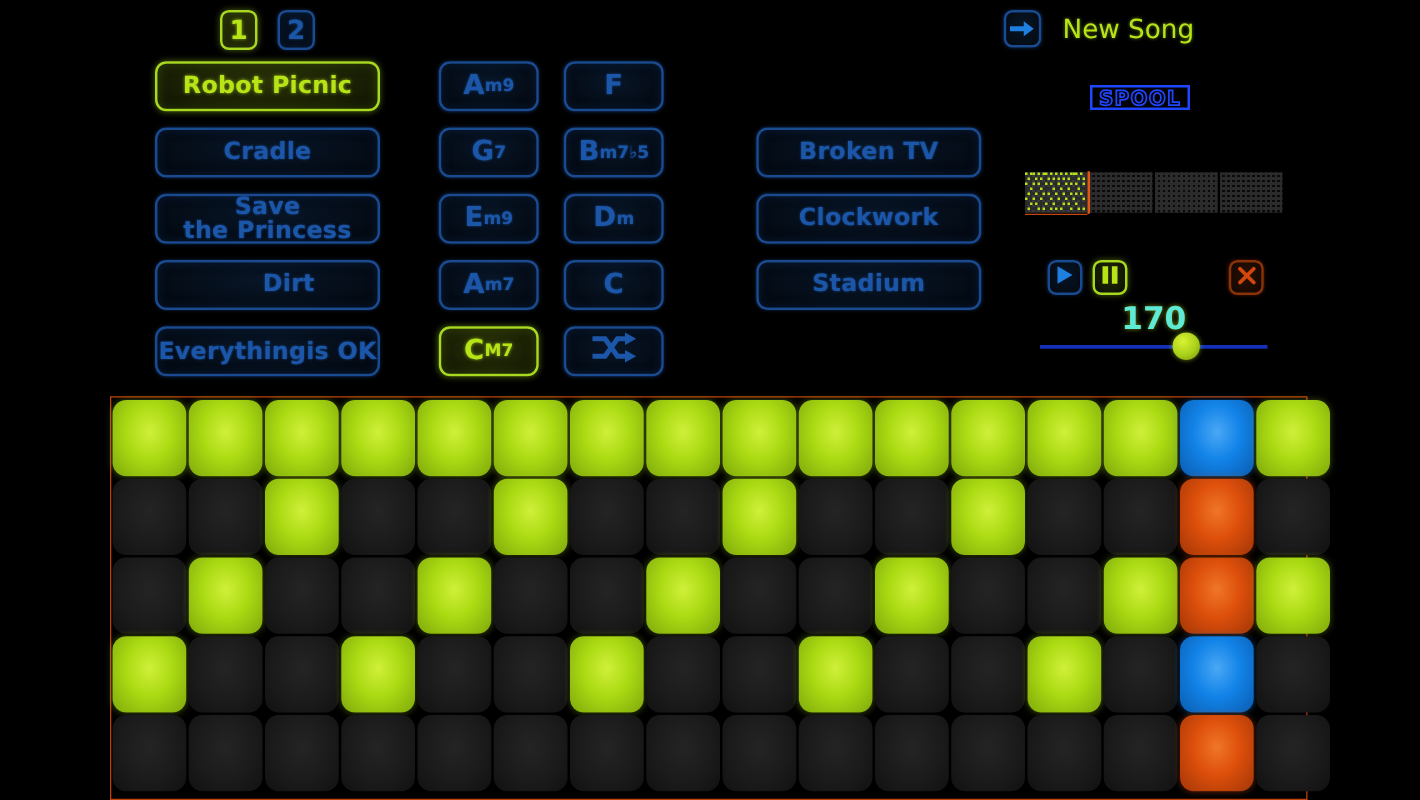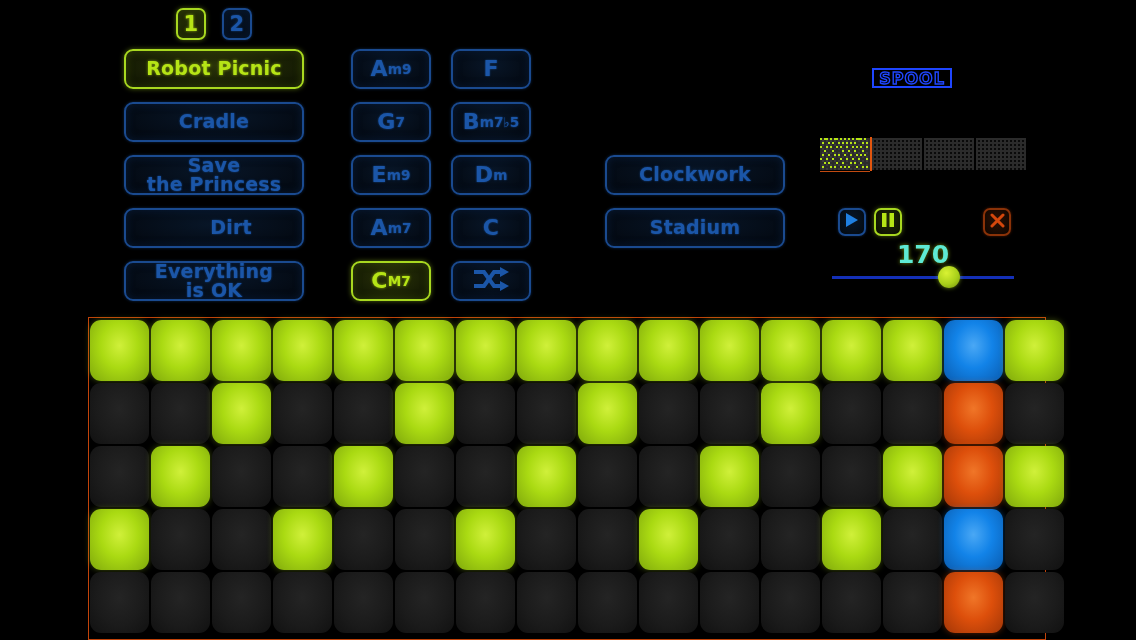--- a/index.html
+++ b/index.html
@@ -127,21 +127,21 @@
   <div class="btn songbtn off" style="left:124px;top:102px;">
     <span>Cradle</span>
   </div>
   <div class="btn songbtn off two" style="left:124px;top:155px;flex-direction:column;">
     <span>Save</span>
     <span>the Princess</span>
   </div>
   <div class="btn songbtn off" style="left:124px;top:208px;padding-left:34px;">
     <span>Dirt</span>
   </div>
-  <div class="btn songbtn off two" style="left:124px;top:261px;flex-direction:column;">
+  <div class="btn songbtn off two" style="left:124px;top:261px;">
     <span>Everything</span>
     <span>is OK</span>
   </div>
 
   <div class="btn chordbtn off" style="left:351px;top:49px;">
     <span>A</span>
       <span class="sup">m9</span>
   </div>
   <div class="btn chordbtn off" style="left:451px;top:49px;">
     <span>F</span>
@@ -179,27 +179,38 @@
     <span>
       <svg width="38" height="26" viewBox="0 0 38 26">
         <path d="M2 6 L12 6 L22 20 L30 20" stroke="#1b56a8" stroke-width="4" fill="none"></path>
         <path d="M2 20 L12 20 L22 6 L30 6" stroke="#1b56a8" stroke-width="4" fill="none"></path>
         <path d="M28 1 L37 6 L28 11 Z" fill="#1b56a8"></path>
         <path d="M28 15 L37 20 L28 25 Z" fill="#1b56a8"></path>
       </svg>
     </span>
   </div>
 
+  <div class="btn kitbtn off" style="left:605px;top:102px;">
+    <span>Broken TV</span>
+  </div>
   <div class="btn kitbtn off" style="left:605px;top:155px;">
     <span>Clockwork</span>
   </div>
   <div class="btn kitbtn off" style="left:605px;top:208px;">
     <span>Stadium</span>
   </div>
 
+  <div id="newsong-row">
+    <div id="newsong-icon">
+      <svg width="20" height="14" viewBox="0 0 20 14">
+        <path d="M0 5 L11 5 L11 1 L19 7 L11 13 L11 9 L0 9 Z" fill="#1f7fe0"></path>
+      </svg>
+    </div>
+    <div id="newsong-label">New Song</div>
+  </div>
 
   <div id="spool-logo">
     <span id="spool-text">SPOOL</span>
   </div>
 
   <div id="minimap">
     <div class="mm-seg active">
       <div id="mm-playhead"></div>
       <div id="mm-underline"></div>
     <div class="mm-dot" style="left: 0px; top: 0px;"></div>

